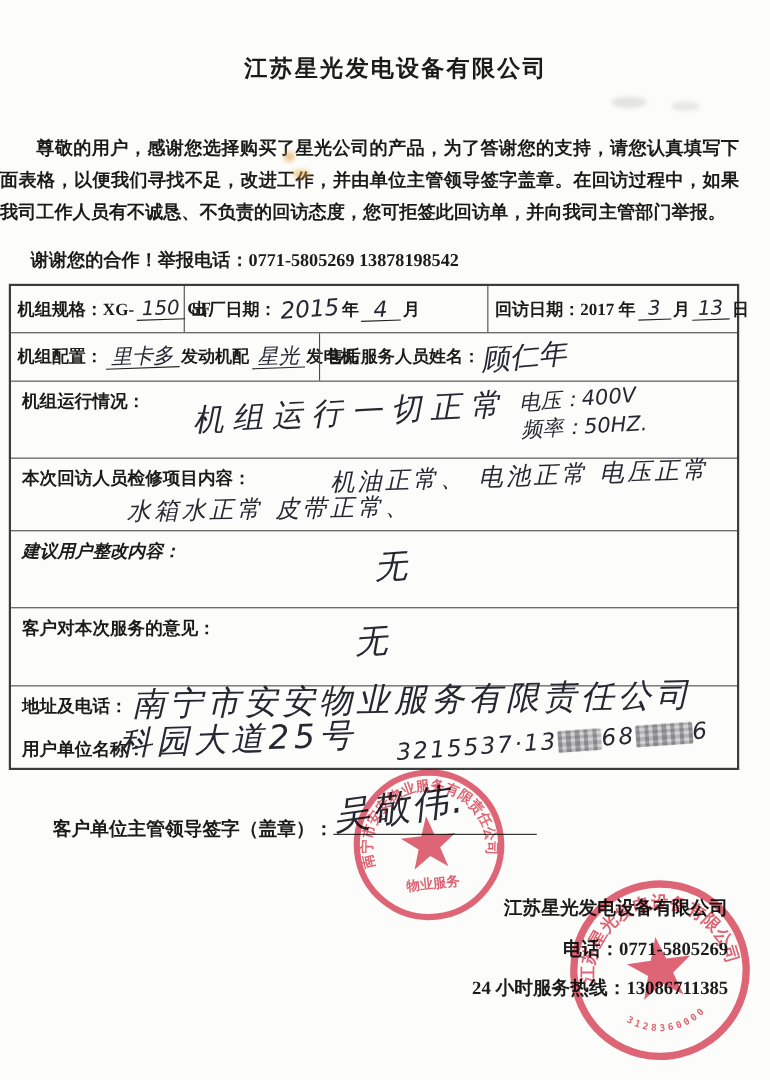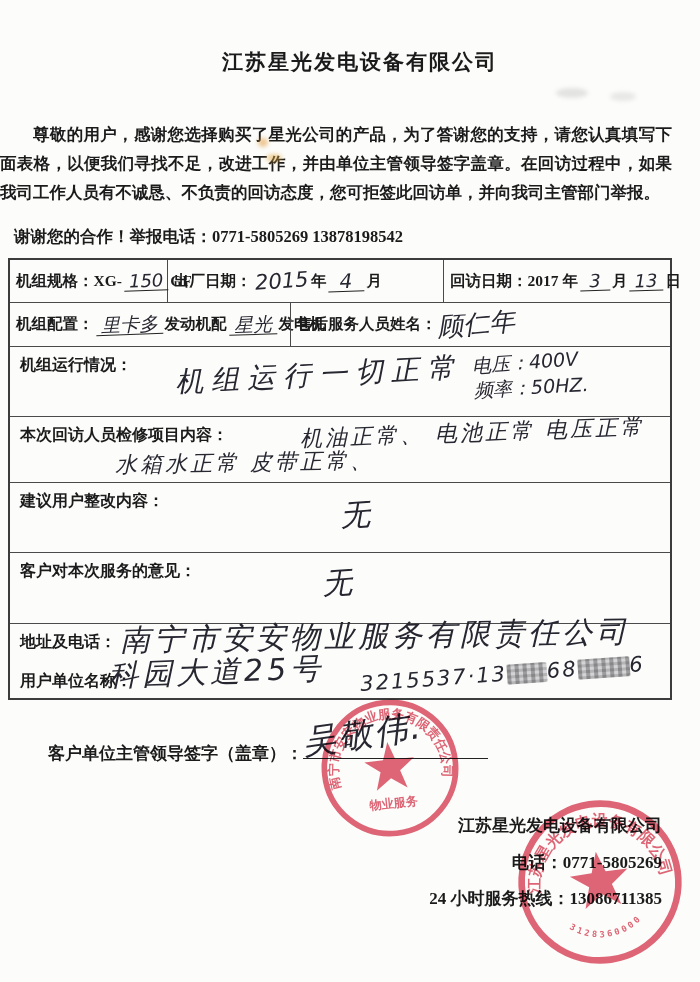--- a/index.html
+++ b/index.html
@@ -3,21 +3,21 @@
 <meta charset="utf-8">
 <style>
   html,body{margin:0;padding:0;background:#e8e8e8;}
   .sheet{position:relative;width:700px;height:982px;background:#fcfcfa;overflow:hidden;
          font-family:"Liberation Serif",serif;color:#1b1b1b;padding-left:20px;}
   .printed{font-family:"Liberation Serif",serif;font-weight:bold;color:#1b1b1b;}
   .title{position:absolute;left:0;top:48px;width:100%;text-align:center;font-size:21px;letter-spacing:2px;}
   .subtitle{position:absolute;left:0;top:86px;width:100%;text-align:center;font-size:20px;letter-spacing:1px;}
   .intro{position:absolute;left:0;top:120px;width:672px;font-size:16.5px;line-height:29px;
          text-align:justify;text-indent:2em;font-weight:bold;}
-  .thanks{position:absolute;left:14px;top:226px;font-size:16.5px;font-weight:bold;}
+  .thanks{position:absolute;left:28px;top:226px;font-size:16.5px;font-weight:bold;}
   
   .ftable{position:absolute;left:8px;top:258px;width:664px;height:442px;border:2px solid #3c3c3c;box-sizing:border-box;}
   .frow{position:relative;display:flex;box-sizing:border-box;border-bottom:1.5px solid #4a4a4a;}
   .frow:last-child{border-bottom:none;}
   .fcell{box-sizing:border-box;padding:4px 6px;display:flex;align-items:center;white-space:nowrap;
          font-weight:bold;font-size:15.5px;overflow:visible;}
   .fcell+.fcell{border-left:1.5px solid #4a4a4a;}
   .lblrow{padding:8px 6px 0 10px;font-weight:bold;font-size:16px;align-items:flex-start;display:flex;}
   
   .hw{font-family:"DejaVu Sans",sans-serif;font-style:italic;color:#272732;font-weight:500;}
@@ -87,21 +87,21 @@
     </div>
 
     <div class="frow lblrow" style="height:70px;">
       <span class="printed">机组运行情况：</span>
     </div>
 
     <div class="frow lblrow" style="height:66px;">
       <span class="printed">本次回访人员检修项目内容：</span>
     </div>
 
-    <div class="frow lblrow" style="height:70px;">
+    <div class="frow lblrow" style="height:70px;font-style:italic;">
       <span class="printed">建议用户整改内容：</span>
     </div>
 
     <div class="frow lblrow" style="height:71px;">
       <span class="printed">客户对本次服务的意见：</span>
     </div>
 
     <div class="frow lblrow" style="height:39px;border-bottom:none;">
       <span class="printed">地址及电话：</span>
     </div>

